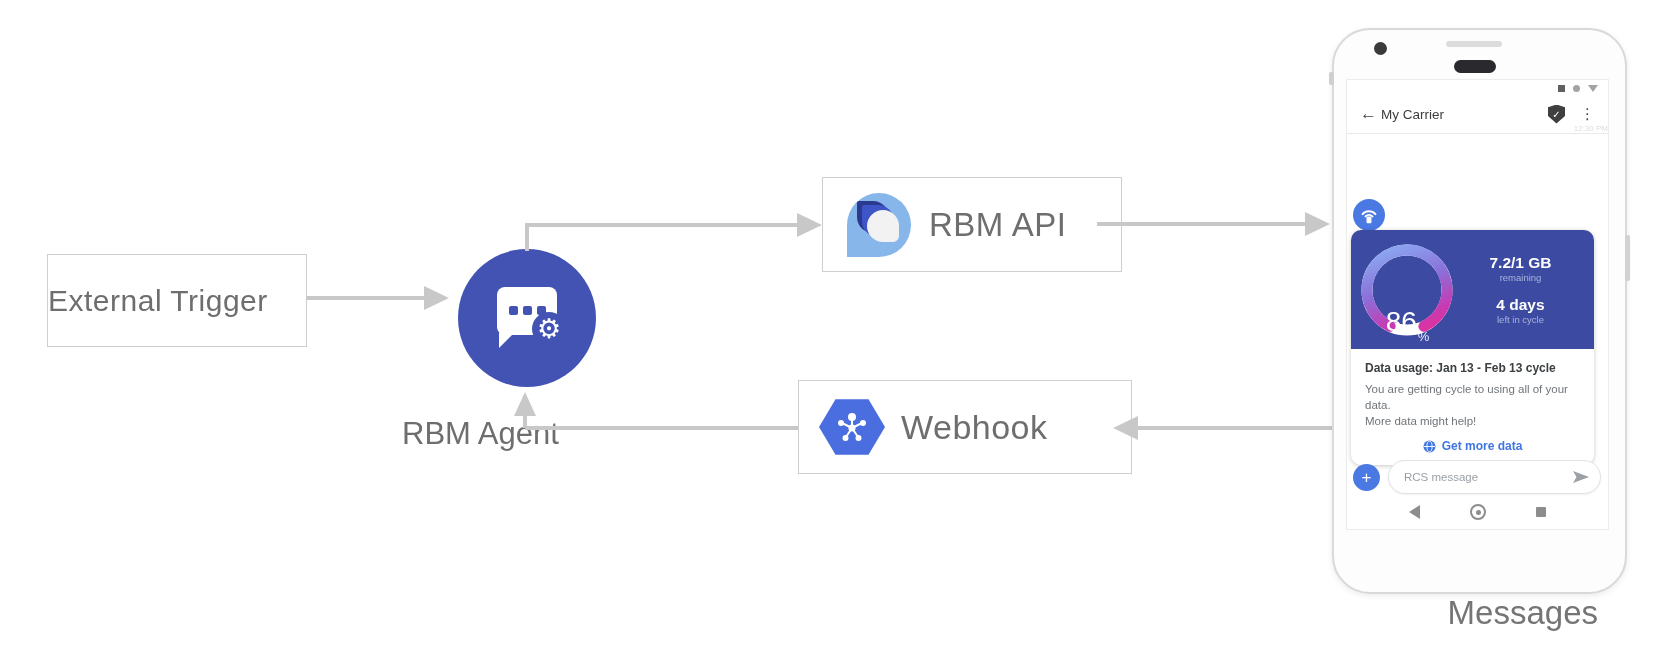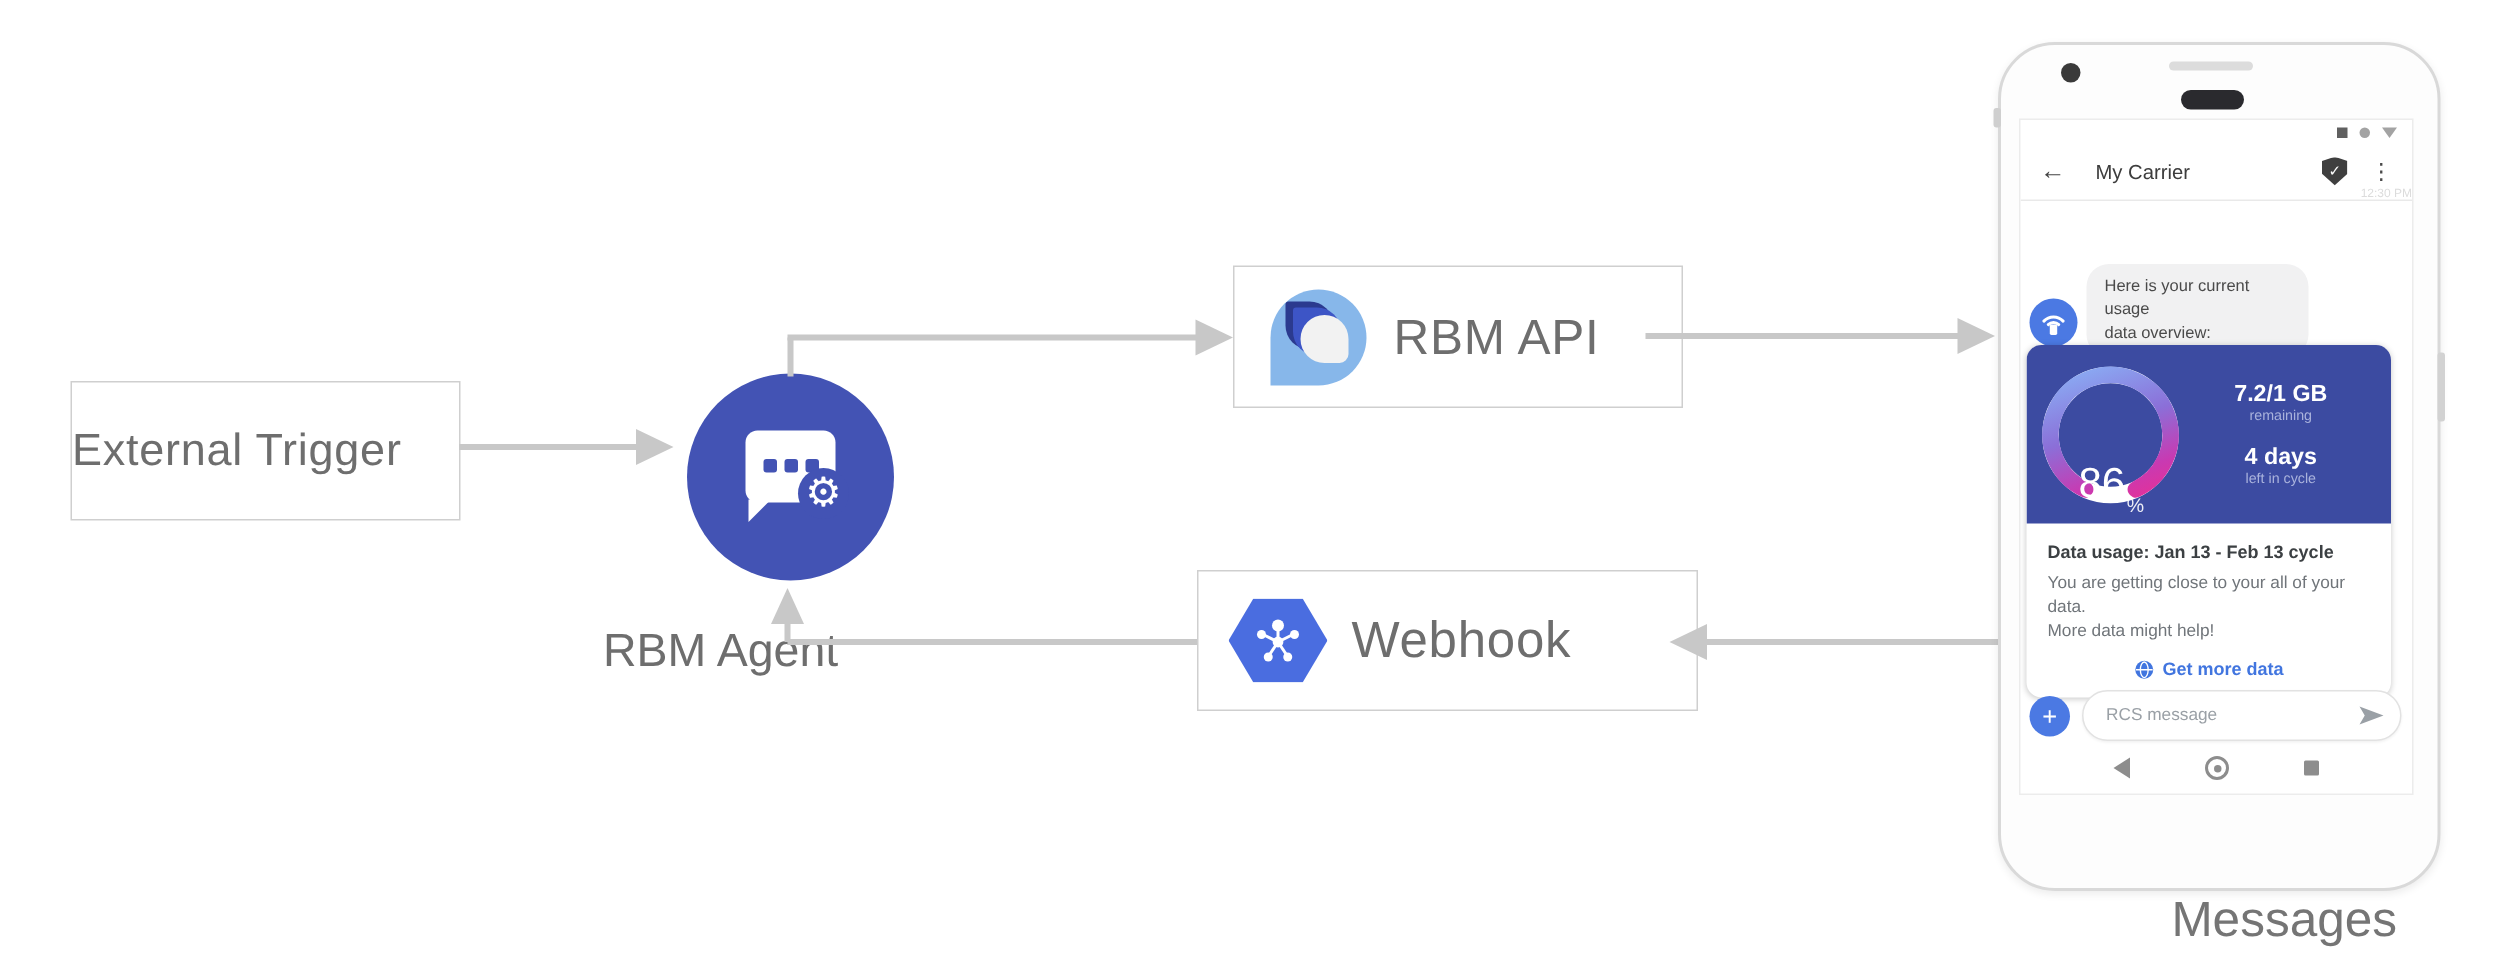--- a/index.html
+++ b/index.html
@@ -69,21 +69,21 @@
           box-shadow:0 0 0 1px #ececec;overflow:hidden;}
 
   .status-row{position:absolute;top:5px;right:10px;display:flex;gap:8px;align-items:center;}
   .st-sq{width:7px;height:7px;background:#606060;}
   .st-ci{width:7px;height:7px;border-radius:50%;background:#a3a3a3;}
   .st-tr{width:0;height:0;border-top:7px solid #a3a3a3;border-left:5px solid transparent;border-right:5px solid transparent;}
 
   .appbar{position:absolute;top:16px;left:0;width:100%;height:36px;display:flex;align-items:center;
           padding:0 13px;box-sizing:border-box;}
   .back-glyph{font-size:17px;color:#454545;}
-  .conv-title{margin-left:20px;font-size:13.5px;color:#3d3d3d;}
+  .conv-title{margin-left:4px;font-size:13.5px;color:#3d3d3d;}
   .appbar .sp{flex:1;}
   .shield{width:17px;height:19px;background:#3f3f3f;display:flex;align-items:center;justify-content:center;
           clip-path:polygon(50% 0,100% 15%,100% 60%,50% 100%,0 60%,0 15%);}
   .shield span{color:#fff;font-size:10px;line-height:19px;}
   .menu-glyph{margin-left:15px;font-family:"DejaVu Sans", sans-serif;font-size:15px;color:#4a4a4a;letter-spacing:0;}
   .timestamp{position:absolute;top:44px;left:0;width:100%;text-align:right;font-size:8px;color:#dcdcdc;}
   .app-divider{position:absolute;top:53px;left:0;width:100%;height:1px;background:#e9e9e9;}
 
   .avatar{position:absolute;left:6px;top:119px;width:32px;height:32px;border-radius:50%;background:#4b79e3;
           display:flex;align-items:center;justify-content:center;}
@@ -218,24 +218,20 @@
       </div>
       <div class="timestamp">12:30 PM</div>
       <div class="app-divider"></div>
 
       <div class="avatar">
         <svg width="22" height="22" viewBox="0 0 24 24">
           <path d="M5 11 A 9.5 9.5 0 0 1 19 11" fill="none" stroke="#fff" stroke-width="2.2" stroke-linecap="round"></path>
           <path d="M8.2 13.5 A 5.5 5.5 0 0 1 15.8 13.5" fill="none" stroke="#fff" stroke-width="2.2" stroke-linecap="round"></path>
           <rect x="9.3" y="13.5" width="5.4" height="7.5" rx="1.2" fill="#fff"></rect>
         </svg>
-      </div>
-      <div class="msg-bubble">
-        <div>Here is your current usage</div>
-        <div>data overview:</div>
       </div>
 
       <div class="usage-card">
         <div class="card-blue">
           <div class="gauge-wrap">
             <svg width="96" height="96" viewBox="0 0 96 96">
               <defs>
                 <linearGradient id="gaugeGrad" x1="0" y1="1" x2="1" y2="0">
                   <stop offset="0%" stop-color="#8ab6f8"></stop>
                   <stop offset="45%" stop-color="#8b6fd8"></stop>
@@ -255,21 +251,21 @@
             <div class="stat-big">7.2/1 GB</div>
             <div class="stat-small">remaining</div>
             <div class="stat-gap"></div>
             <div class="stat-big">4 days</div>
             <div class="stat-small">left in cycle</div>
           </div>
         </div>
         <div class="card-white">
           <div class="sum-title">Data usage: Jan 13 - Feb 13 cycle</div>
           <div class="sum-body">
-            <div>You are getting close to your all of your data.</div>
+            <div>You are getting cycle to using all of your data.</div>
             <div>More data might help!</div>
           </div>
           <div class="cta-row">
             <svg width="13" height="13" viewBox="0 0 13 13">
               <circle cx="6.5" cy="6.5" r="6" fill="#4175df"></circle>
               <ellipse cx="6.5" cy="6.5" rx="2.6" ry="5.2" fill="none" stroke="#fff" stroke-width="0.9"></ellipse>
               <line x1="0.9" y1="6.5" x2="12.1" y2="6.5" stroke="#fff" stroke-width="0.9"></line>
             </svg>
             <span>Get more data</span>
           </div>

